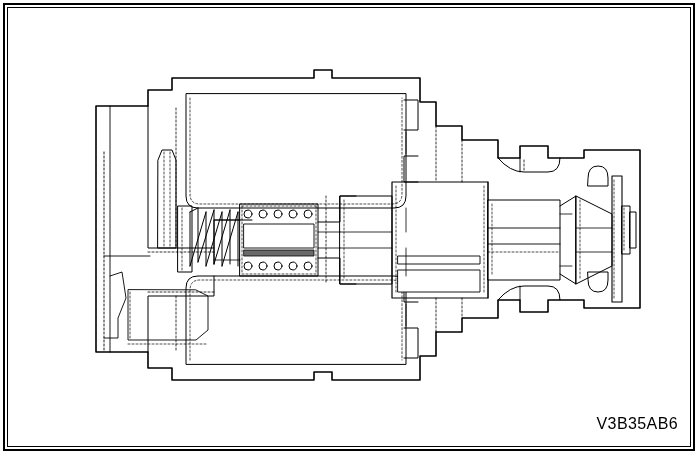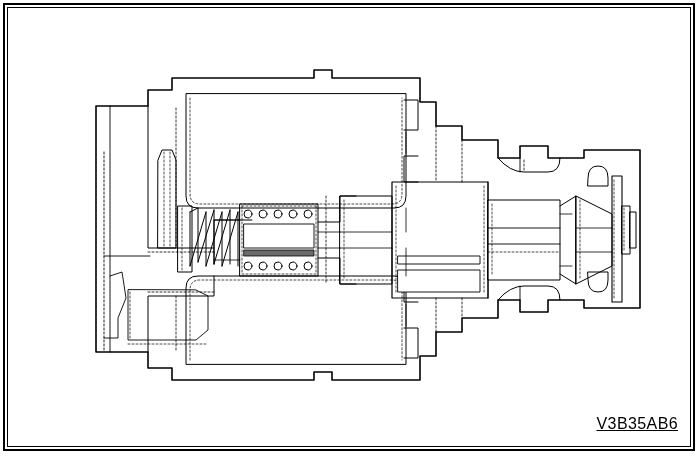--- a/index.html
+++ b/index.html
@@ -43,21 +43,20 @@
     height: 457px;
   }
   #figure-code {
     position: absolute;
     right: 22px;
     bottom: 24px;
     font-size: 16px;
     letter-spacing: 0.4px;
     color: #000000;
     white-space: nowrap;
-    text-decoration: underline;
   }
 </style>
 </head>
 <body>
 
 <div id="page">
 
   <div id="frame-outer"></div>
   <div id="frame-inner"></div>
 

